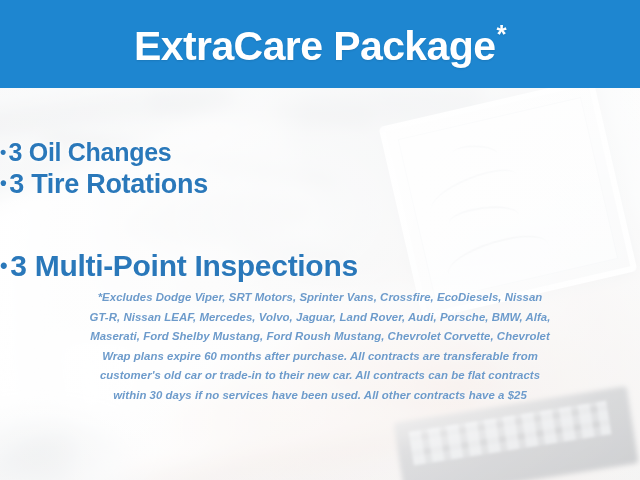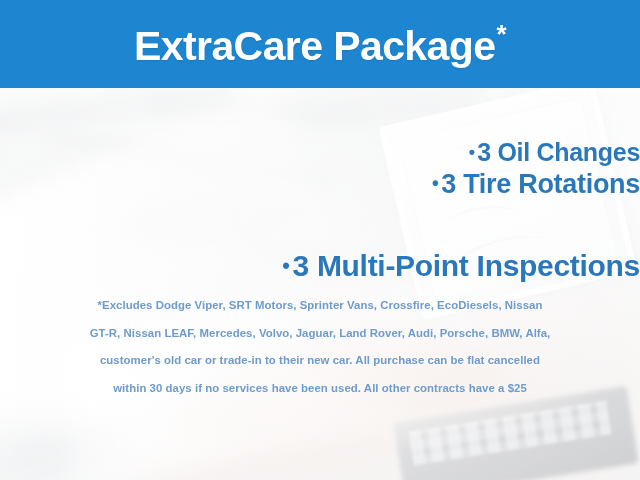--- a/index.html
+++ b/index.html
@@ -195,21 +195,21 @@
     font-weight: bold;
     margin-left: 1px;
   }
 
   
   .bullets {
     position: absolute;
     left: 0;
     top: 135px;
     width: 640px;
-    text-align: right;
+    text-align: left;
   }
   .bullet-row {
     color: #2a78ba;
     font-weight: bold;
     letter-spacing: -0.3px;
     white-space: nowrap;
     text-shadow: 0 0 7px rgba(255,255,255,0.95), 0 0 3px rgba(255,255,255,0.9);
   }
   .bullet-row .dot {
     font-size: 0.72em;
@@ -228,21 +228,22 @@
     width: 588px;
     text-align: center;
     color: #6d9bcb;
     font-size: 11.4px;
     font-weight: bold;
     line-height: 19.6px;
     letter-spacing: 0.05px;
     text-shadow: 0 0 5px rgba(255,255,255,0.95);
   }
   .fine-print p {
-    margin: 8px;
+    margin: 0;
+    font-style: italic;
   }
 </style>
 </head>
 <body>
 
 <div id="ad">
 
   <div class="photo-layer">
     <div class="photo-base"></div>
 
@@ -292,17 +293,19 @@
       <span class="dot">•</span><span>3 Tire Rotations</span>
     </div>
     <div class="bullet-row b3">
       <span class="dot">•</span><span>3 Multi-Point Inspections</span>
     </div>
   </div>
 
   <div class="fine-print">
     <p>*Excludes Dodge Viper, SRT Motors, Sprinter Vans, Crossfire, EcoDiesels, Nissan</p>
     <p>GT-R, Nissan LEAF, Mercedes, Volvo, Jaguar, Land Rover, Audi, Porsche, BMW, Alfa,</p>
-    <p>customer's old car or trade-in to their new car. All purchase can be flat cancelled</p>
+    <p>Maserati, Ford Shelby Mustang, Ford Roush Mustang, Chevrolet Corvette, Chevrolet</p>
+    <p>Wrap plans expire 60 months after purchase. All contracts are transferable from</p>
+    <p>customer's old car or trade-in to their new car. All contracts can be flat contracts</p>
     <p>within 30 days if no services have been used. All other contracts have a $25</p>
   </div>
 
 </div>
 
 </body></html>

